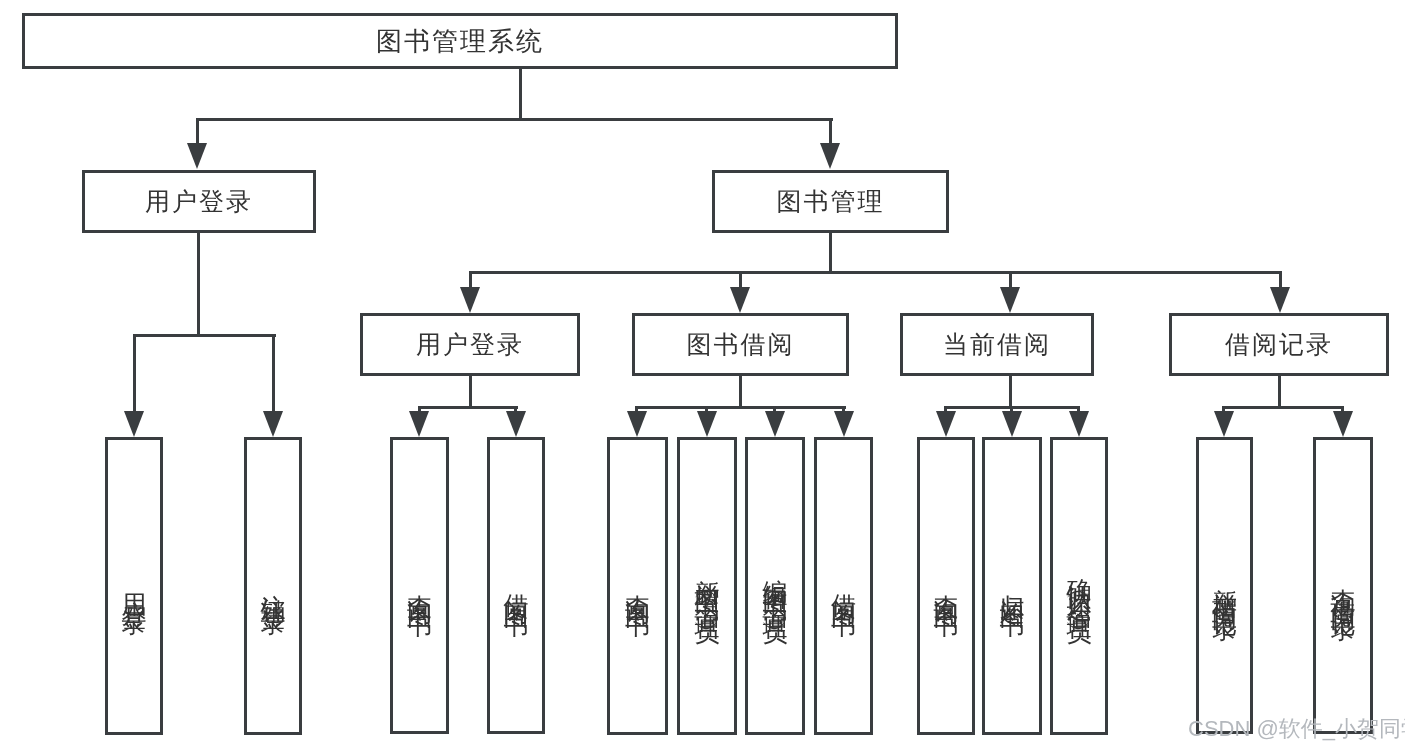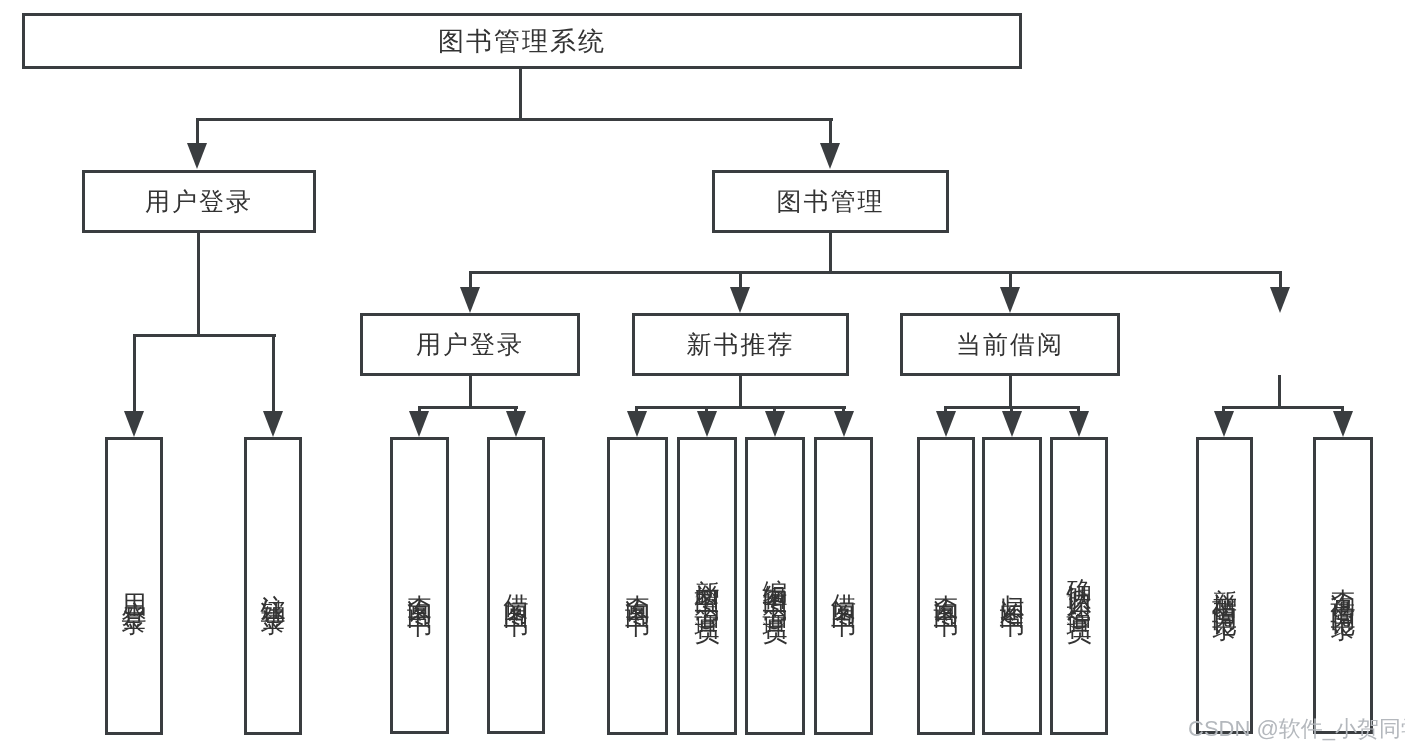--- a/index.html
+++ b/index.html
@@ -30,28 +30,29 @@
   .watermark{
     position:absolute;left:1188px;top:714px;font-size:22px;
     color:var(--watermark);white-space:nowrap;z-index:5;letter-spacing:0;
   }
 </style>
 </head>
 <body>
 
 <div id="stage">
 
-  <div class="box" style="left:22px;top:13px;width:1000px;height:56px;font-size:26px;">图书管理系统</div>
+  <div class="box" style="left:22px;top:13px;width:876px;height:56px;font-size:26px;">图书管理系统</div>
 
   <div class="box" style="left:82px;top:170px;width:234px;height:63px;">用户登录</div>
   <div class="box" style="left:712px;top:170px;width:237px;height:63px;">图书管理</div>
 
   <div class="box" style="left:360px;top:313px;width:220px;height:63px;">用户登录</div>
-  <div class="box" style="left:632px;top:313px;width:217px;height:63px;">新书推荐</div>
-  <div class="box" style="left:900px;top:313px;width:220px;height:63px;">当前借阅</div>
+  <div class="box" style="left:632px;top:313px;width:217px;height:63px;">图书借阅</div>
+  <div class="box" style="left:900px;top:313px;width:194px;height:63px;">当前借阅</div>
+  <div class="box" style="left:1169px;top:313px;width:220px;height:63px;">借阅记录</div>
 
   <div class="box vbox" style="left:105px;top:437px;width:58px;height:298px;">用户登录</div>
   <div class="box vbox" style="left:244px;top:437px;width:58px;height:298px;">注销登录</div>
 
   <div class="box vbox" style="left:390px;top:437px;width:59px;height:297px;">查询图书</div>
   <div class="box vbox" style="left:487px;top:437px;width:58px;height:297px;">借阅图书</div>
 
   <div class="box vbox" style="left:607px;top:437px;width:61px;height:298px;">查询图书</div>
   <div class="box vbox" style="left:677px;top:437px;width:60px;height:298px;">新增图书（管理员）</div>
   <div class="box vbox" style="left:745px;top:437px;width:60px;height:298px;">编辑图书（管理员）</div>

